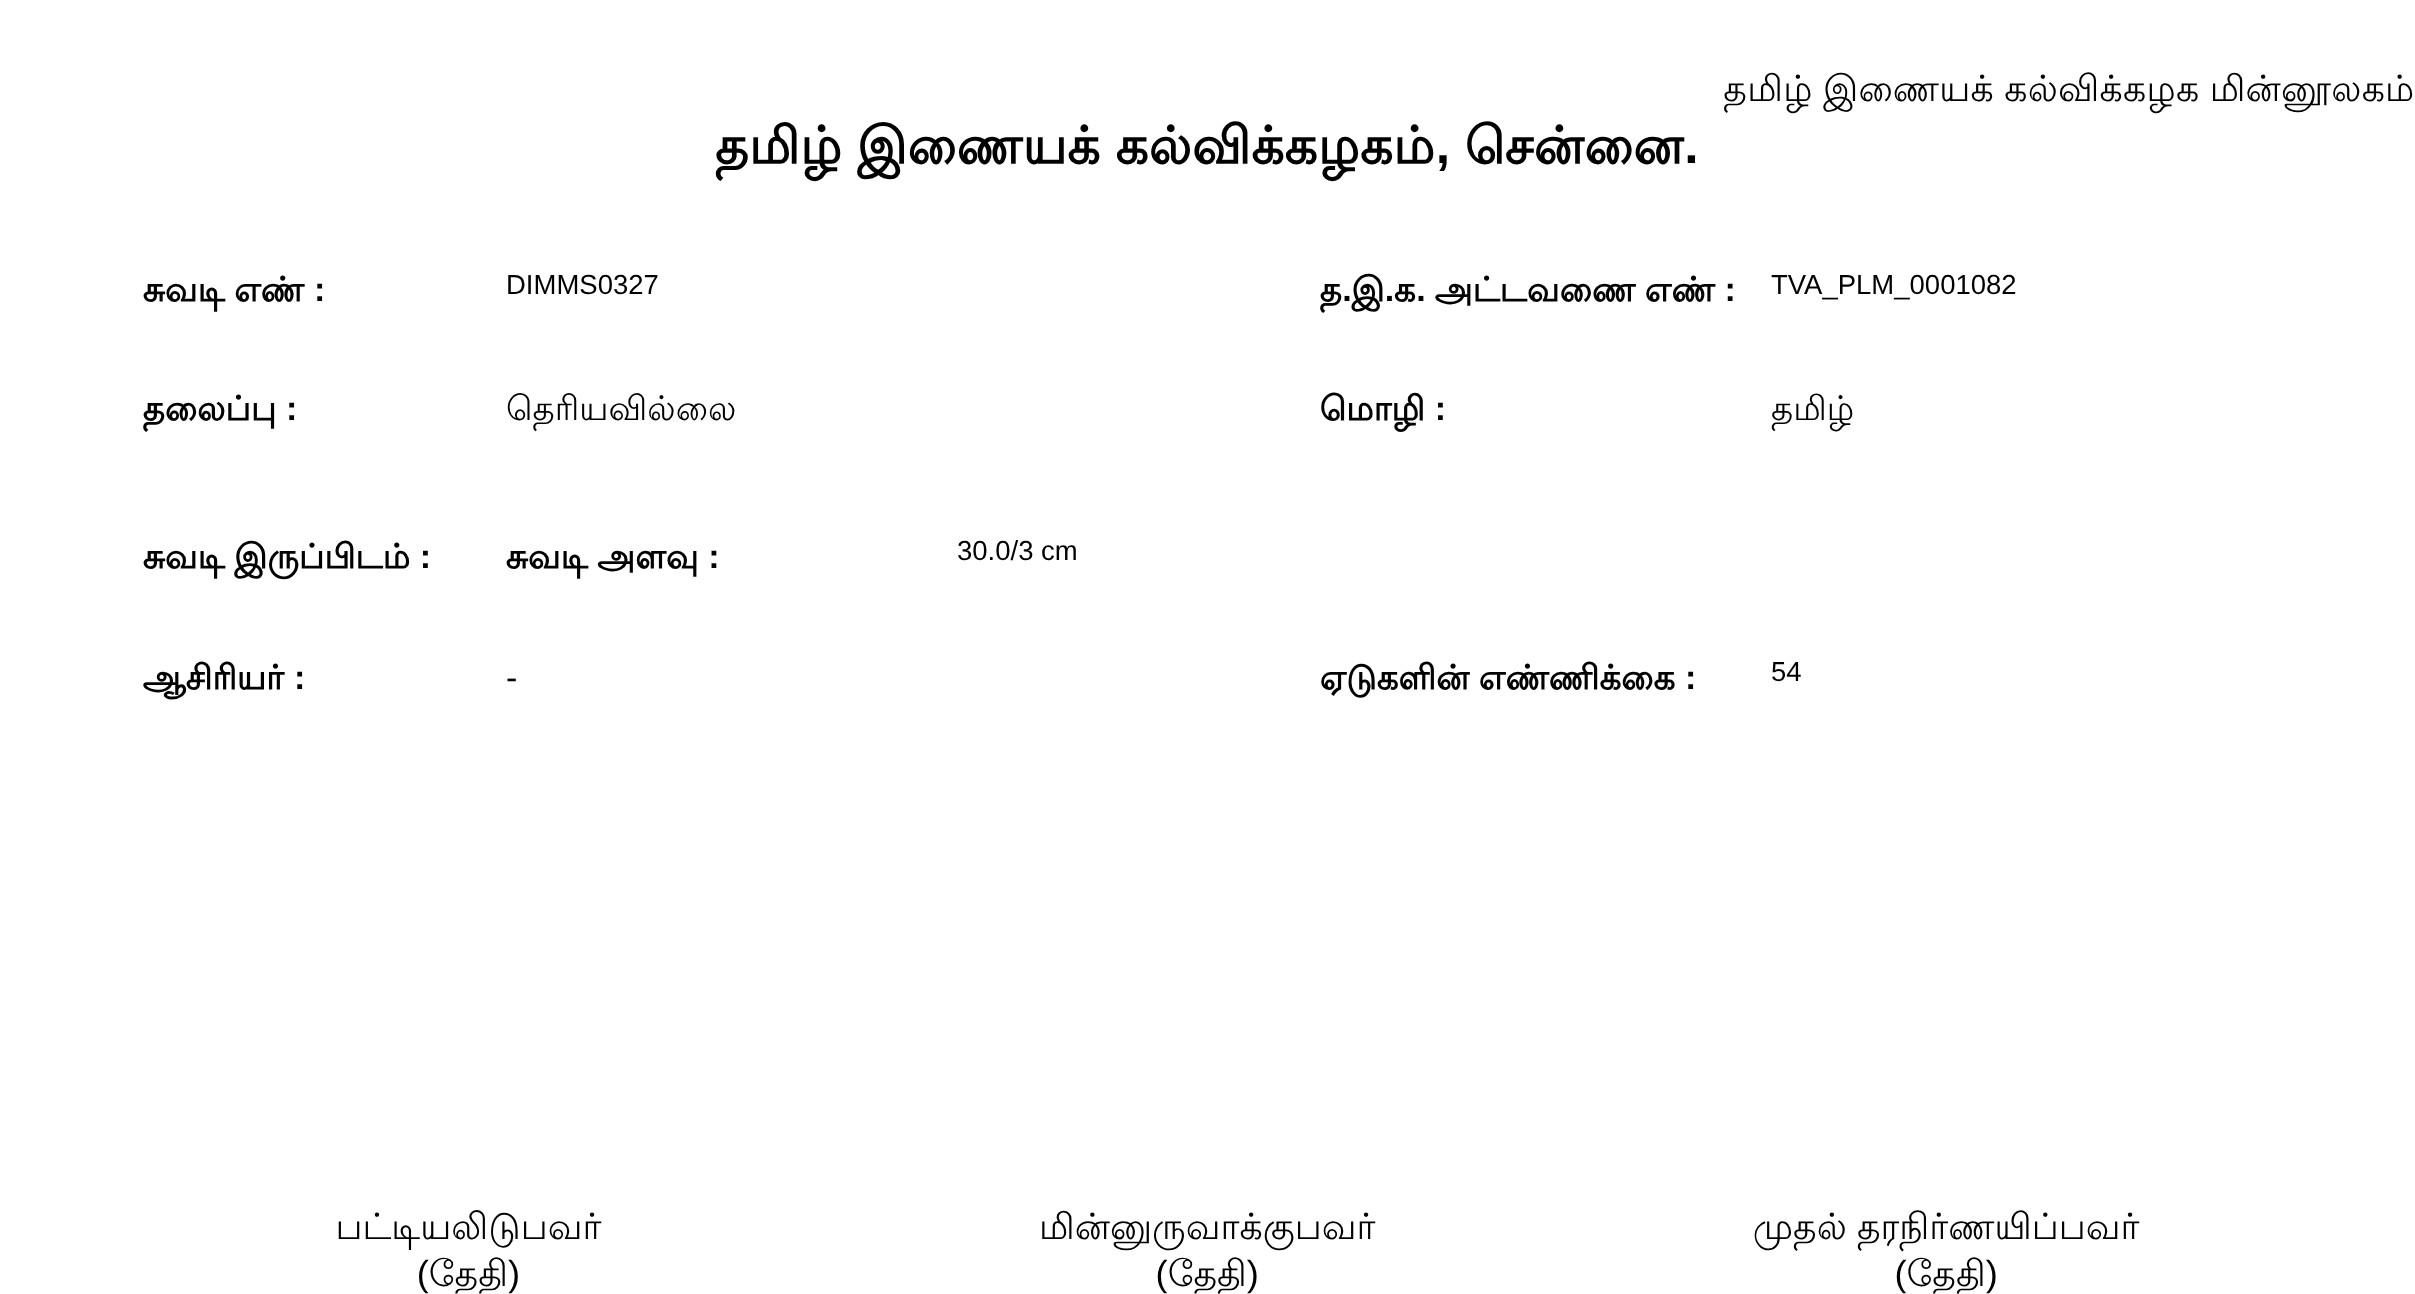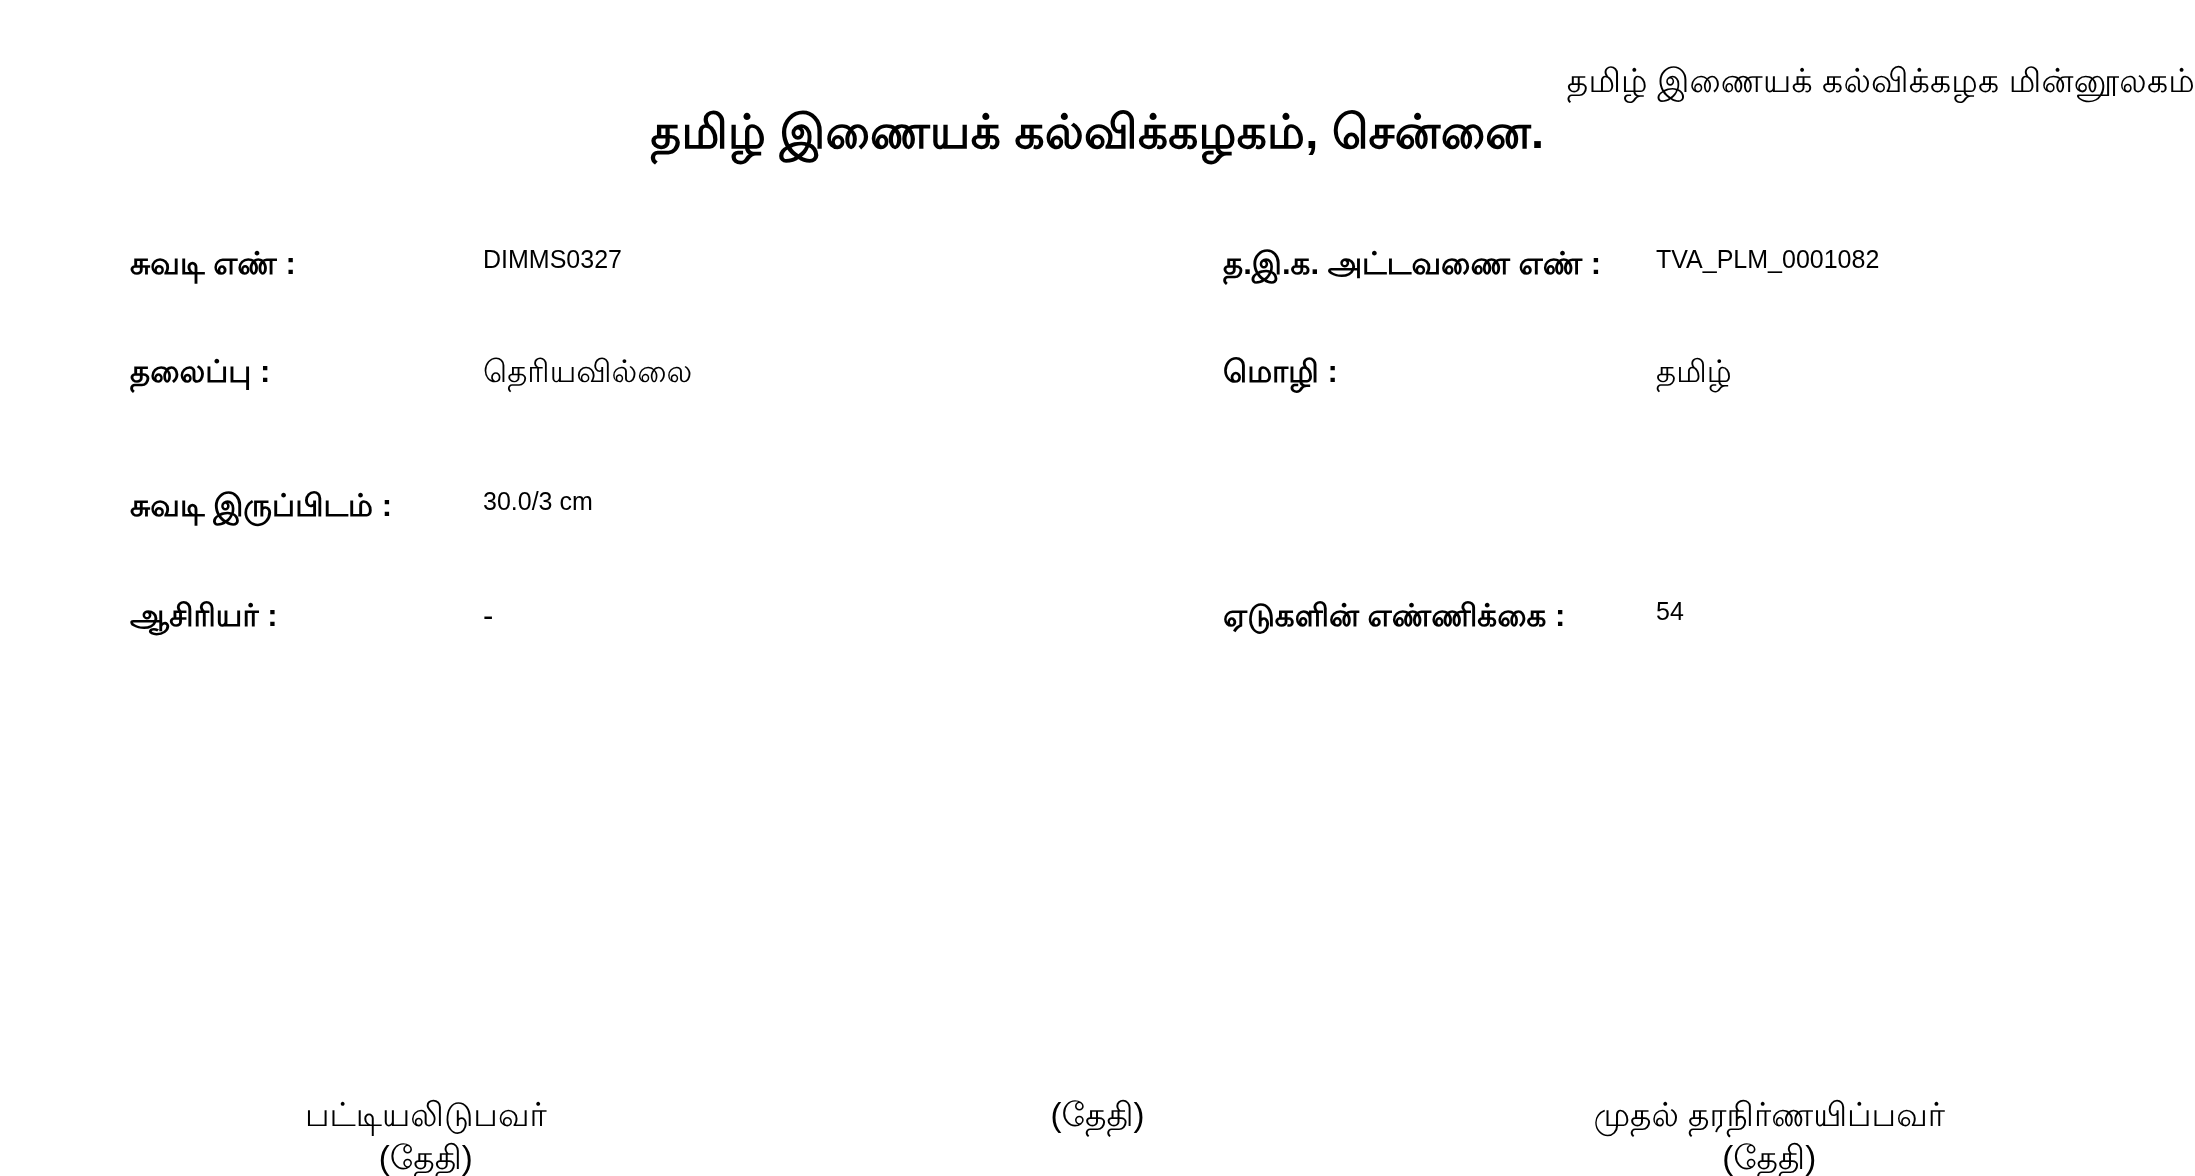--- a/index.html
+++ b/index.html
@@ -53,21 +53,20 @@
     font-weight: bold;
     font-size: 31px;
     line-height: 1.35;
     box-sizing: border-box;
     padding-right: 12px;
   }
   .cell-value {
     font-size: 31px;
     line-height: 1.35;
     box-sizing: border-box;
-    margin-left: 23px;
   }
   .cell-value.small {
     font-size: 25px;
     line-height: 1.3;
   }
 
   .col-l1 { width: 330px; flex: 0 0 330px; }
   .col-v1 { width: 740px; flex: 0 0 740px; }
   .col-l2 { width: 410px; flex: 0 0 410px; }
   .col-v2 { width: 480px; flex: 0 0 480px; }
@@ -113,38 +112,40 @@
 
     <div class="row r2">
       <div class="cell-label col-l1">தலைப்பு :</div>
       <div class="cell-value col-v1">தெரியவில்லை</div>
       <div class="cell-label col-l2">மொழி :</div>
       <div class="cell-value col-v2">தமிழ்</div>
     </div>
 
     <div class="row r3">
       <div class="cell-label col-l1">சுவடி இருப்பிடம் :</div>
+      <div class="cell-label col-l2">சுவடி அளவு :</div>
       <div class="cell-value col-v2 small">30.0/3 cm</div>
     </div>
 
     <div class="row r4">
       <div class="cell-label col-l1">ஆசிரியர் :</div>
       <div class="cell-value col-v1">-</div>
       <div class="cell-label col-l2">ஏடுகளின் எண்ணிக்கை :</div>
       <div class="cell-value col-v2 small">54</div>
     </div>
 
   </div>
 
   <div class="footer">
     <div class="sig">
       <span>பட்டியலிடுபவர்</span>
       <span class="date">(தேதி)</span>
     </div>
     <div class="sig">
+      <span>மின்னுருவாக்குபவர்</span>
       <span class="date">(தேதி)</span>
     </div>
     <div class="sig">
       <span>முதல் தரநிர்ணயிப்பவர்</span>
       <span class="date">(தேதி)</span>
     </div>
   </div>
 
 </div>
 

